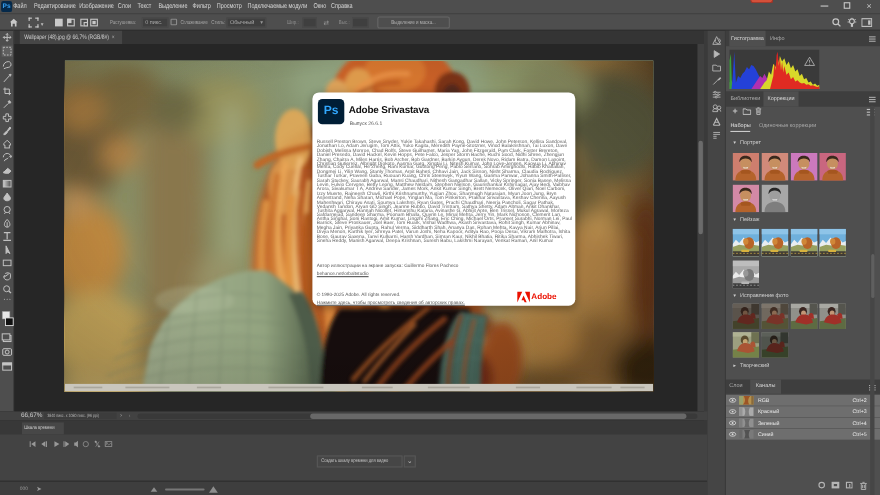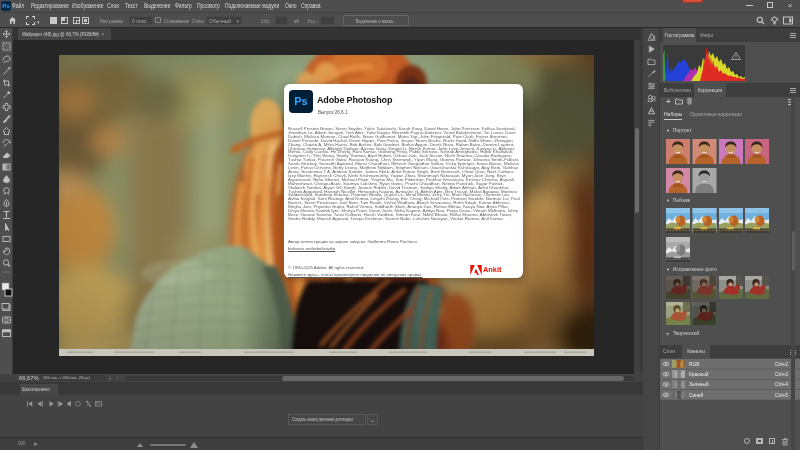--- a/index.html
+++ b/index.html
@@ -332,31 +332,31 @@
           <rect x="330" y="296.5" width="38" height="1.5"></rect>
           <rect x="410" y="296.5" width="22" height="1.5"></rect>
           <rect x="465" y="296.5" width="32" height="1.5"></rect>
           <rect x="505" y="296.5" width="22" height="1.5"></rect>
     </g>
   </svg>
 </div>
 
 <div class="abs" id="dialog" style="left:284px;top:84px;width:239px;height:194px;background:#fff;border-radius:6px;box-shadow:0 2px 8px rgba(0,0,0,0.3);">
   <div class="abs" style="left:5px;top:6px;width:24px;height:23px;background:#001e36;border-radius:4px;color:#31a8ff;font-weight:bold;font-size:11px;text-align:center;line-height:23px;">Ps</div>
-  <div class="abs" style="left:33px;top:11px;color:#111;font-size:9px;font-weight:bold;letter-spacing:-0.15px;">Adobe Photoshop</div>
+  <div class="abs" style="left:33px;top:11px;color:#111;font-size:9px;font-weight:bold;letter-spacing:-0.15px;">Adobe Srivastava</div>
   <div class="abs" style="left:34px;top:26px;color:#555;font-size:4.6px;">Выпуск 26.6.1</div>
   <div class="abs" id="credits" style="left:4px;top:43px;width:232px;color:#3a3a3a;font-size:4.4px;line-height:3.9px;letter-spacing:0.02px;text-align:left;color:#606060;">Russell Preston Brown, Steve Snyder, Yukie Takahashi, Sarah Kong, David Howe, John Peterson, Kellisa Sandoval, Jonathan Lo, Adam Jerugim, Tom Attix, Yuko Kagita, Meredith Payne-Stotzner, Vinod Balakrishnan, Tai Luxon, Dave Dobish, Melissa Monroe, Chad Rolfs, Steve Guilhamet, Maria Yap, John Fitzgerald, Pam Clark, Foster Brereton, Daniel Presedo, David Hackel, Kevin Hopps, Pete Falco, Jesper Storm Bache, Ruchi Sood, Nidhi Shree, Zhengjun Zhang, Chaitra A, Miles Harris, Bob Archer, Bob Gardner, Barkin Aygun, Derek Novo, Ridam Batra, Damon Lapoint, Christian Gutierrez, Albright Djokoto, Aasma Garg, Xingtai Li, Nitesh Kumar, John Love-Jensen, Kaoyua Li, Abhinav Mehta, Cody Cuellar, He Zheng, Rani Kumar, Guotong Peng, Pablo Serrano, Sohrab Amirghodsi, Habib Khalfallah, Dongmei Li, Yilin Wang, Stanly Thomas, Arpit Baheti, Chhavi Jain, Jack Sisson, Nisht Sharma, Claudia Rodriguez, Tushar Turkar, Praveen Gaba, Ruouan Kuang, Chris Steenwyk, Yiyun Wang, Garima Panwar, Johanna Smith-Palliser, Sarah Stuckey, Saurabh Agarwal, Mansi Chaudhari, Nithesh Gangadhar Sallan, Vicky Springer, Sonia Basee, Melissa Levin, Fulvio Cervone, Betty Leong, Matthew Neldam, Stephen Nielson, Gaurishankar Kshirsagar, Ajay Bedi, Vaibhav Arora, Sivakumar T A, Andrew Sander, James Mork, Ankit Kumar Singh, Brett Nemecek, Oliver Qian, Noel Carboni, Izzy Muerte, Rajneesh Chavli, Kirthi Krishnamurthy, Yuqian Zhou, Shanmugh Natarajan, Myun Joon Jung, Bryn Aspestrand, Neha Sharan, Michael Pope, Yinglan Ma, Tom Pinkerton, Prakhar Srivastava, Keshav Chenna, Aayush Maheshwari, Chirayu Asati, Soumya Lakshmi, Ryan Gates, Prachi Chaudhari, Neerja Pancholi, Sagar Pathak, Vedansh Tandon, Aryan GD Singh, Jeanne Rubbo, David Tristram, Sathya Shetty, Adam Altman, Ankit Dhankhar, Tushita Aggarwal, Hannah Nicollet, Himanshu Kataria, Avinashe G, Abhijit Apte, Ben Trissel, Mukul Agrawal, Morteza Safdarnejad, Sandeep Sharma, Poonam Bhalla, Quynn Le, Minal Mehta, Jerry Yin, Mark Nichoson, Clement Lan, Astha Singhal, Soni Rastogi, Amit Kumar, Lingzhi Zhang, Eric Ching, Michael Orts, Praneet Surabhi, Norman Lei, Paul Barrick, Steve Proskauer, Joel Baer, Tom Ruark, Vishal Wadhwa, Akash Srivastava, Rohit Singh, Kumar Abhinav, Megha Jain, Priyanka Gupta, Rahul Verma, Siddharth Shah, Ananya Das, Rohan Mehta, Kavya Nair, Arjun Pillai, Divya Menon, Karthik Iyer, Shreya Patel, Varun Joshi, Neha Kapoor, Aditya Rao, Pooja Desai, Vikram Malhotra, Ishita Bose, Gaurav Saxena, Tanvi Kulkarni, Harsh Vardhan, Simran Kaur, Nikhil Bhatia, Ritika Sharma, Abhishek Tiwari, Sneha Reddy, Manish Agarwal, Deepa Krishnan, Suresh Babu, Lakshmi Narayan, Venkat Raman, Anil Kumar</div>
   <div class="abs" style="left:4px;top:155px;color:#555;font-size:4.3px;">Автор иллюстрации на экране запуска: Guillermo Flores Pacheco</div>
   <div class="abs" style="left:4px;top:162px;color:#555;font-size:4.3px;text-decoration:underline;">behance.net/orbaltstudio</div>
   <div class="abs" style="left:4px;top:181px;color:#555;font-size:4.3px;">© 1990-2025 Adobe. All rights reserved.</div>
   <div class="abs" style="left:4px;top:188px;color:#555;font-size:4.3px;text-decoration:underline;">Нажмите здесь, чтобы просмотреть сведения об авторских правах.</div>
   <svg class="abs" style="left:186px;top:181px;" width="12" height="10" viewBox="0 0 24 21">
         <path d="M14.4 0 H24 V21 Z M9.6 0 H0 V21 Z M12 7.8 L18.1 21 H14.1 L12.3 16.5 H7.9 Z" fill="#eb1000"></path>
       </svg>
-  <div class="abs" style="left:199px;top:181px;color:#eb1000;font-size:7.4px;font-weight:bold;">Ankit</div>
+  <div class="abs" style="left:199px;top:181px;color:#eb1000;font-size:7.4px;font-weight:bold;">Adobe</div>
 </div>
 
 <div class="abs" id="statusrow" style="left:0;top:374px;width:643px;height:8px;background:#424242;">
   <div class="abs" style="left:19px;top:0px;height:8px;color:#cccccc;font-size:5.8px;line-height:8.5px;">66,67%</div>
   <div class="abs" style="left:40px;top:1px;width:66px;height:6px;background:#3c3c3c;"></div>
   <div class="abs" style="left:43px;top:0px;height:8px;color:#b2b2b2;font-size:4.2px;line-height:8.5px;"><span class="sx">3840 пикс. x 1080 пикс. (96 ppi)</span></div>
   <div class="abs" style="left:109px;top:0px;height:8px;color:#aaa;font-size:5.5px;line-height:8px;">›</div>
   <div class="abs" style="left:117px;top:0px;height:8px;color:#888;font-size:4.5px;line-height:8px;">‹</div>
   <div class="abs" style="left:125px;top:1.5px;width:509px;height:5px;background:#393939;border-radius:2.5px;">
     <div class="abs" style="left:157px;top:0;width:342px;height:5px;background:#686868;border-radius:2.5px;"></div>

